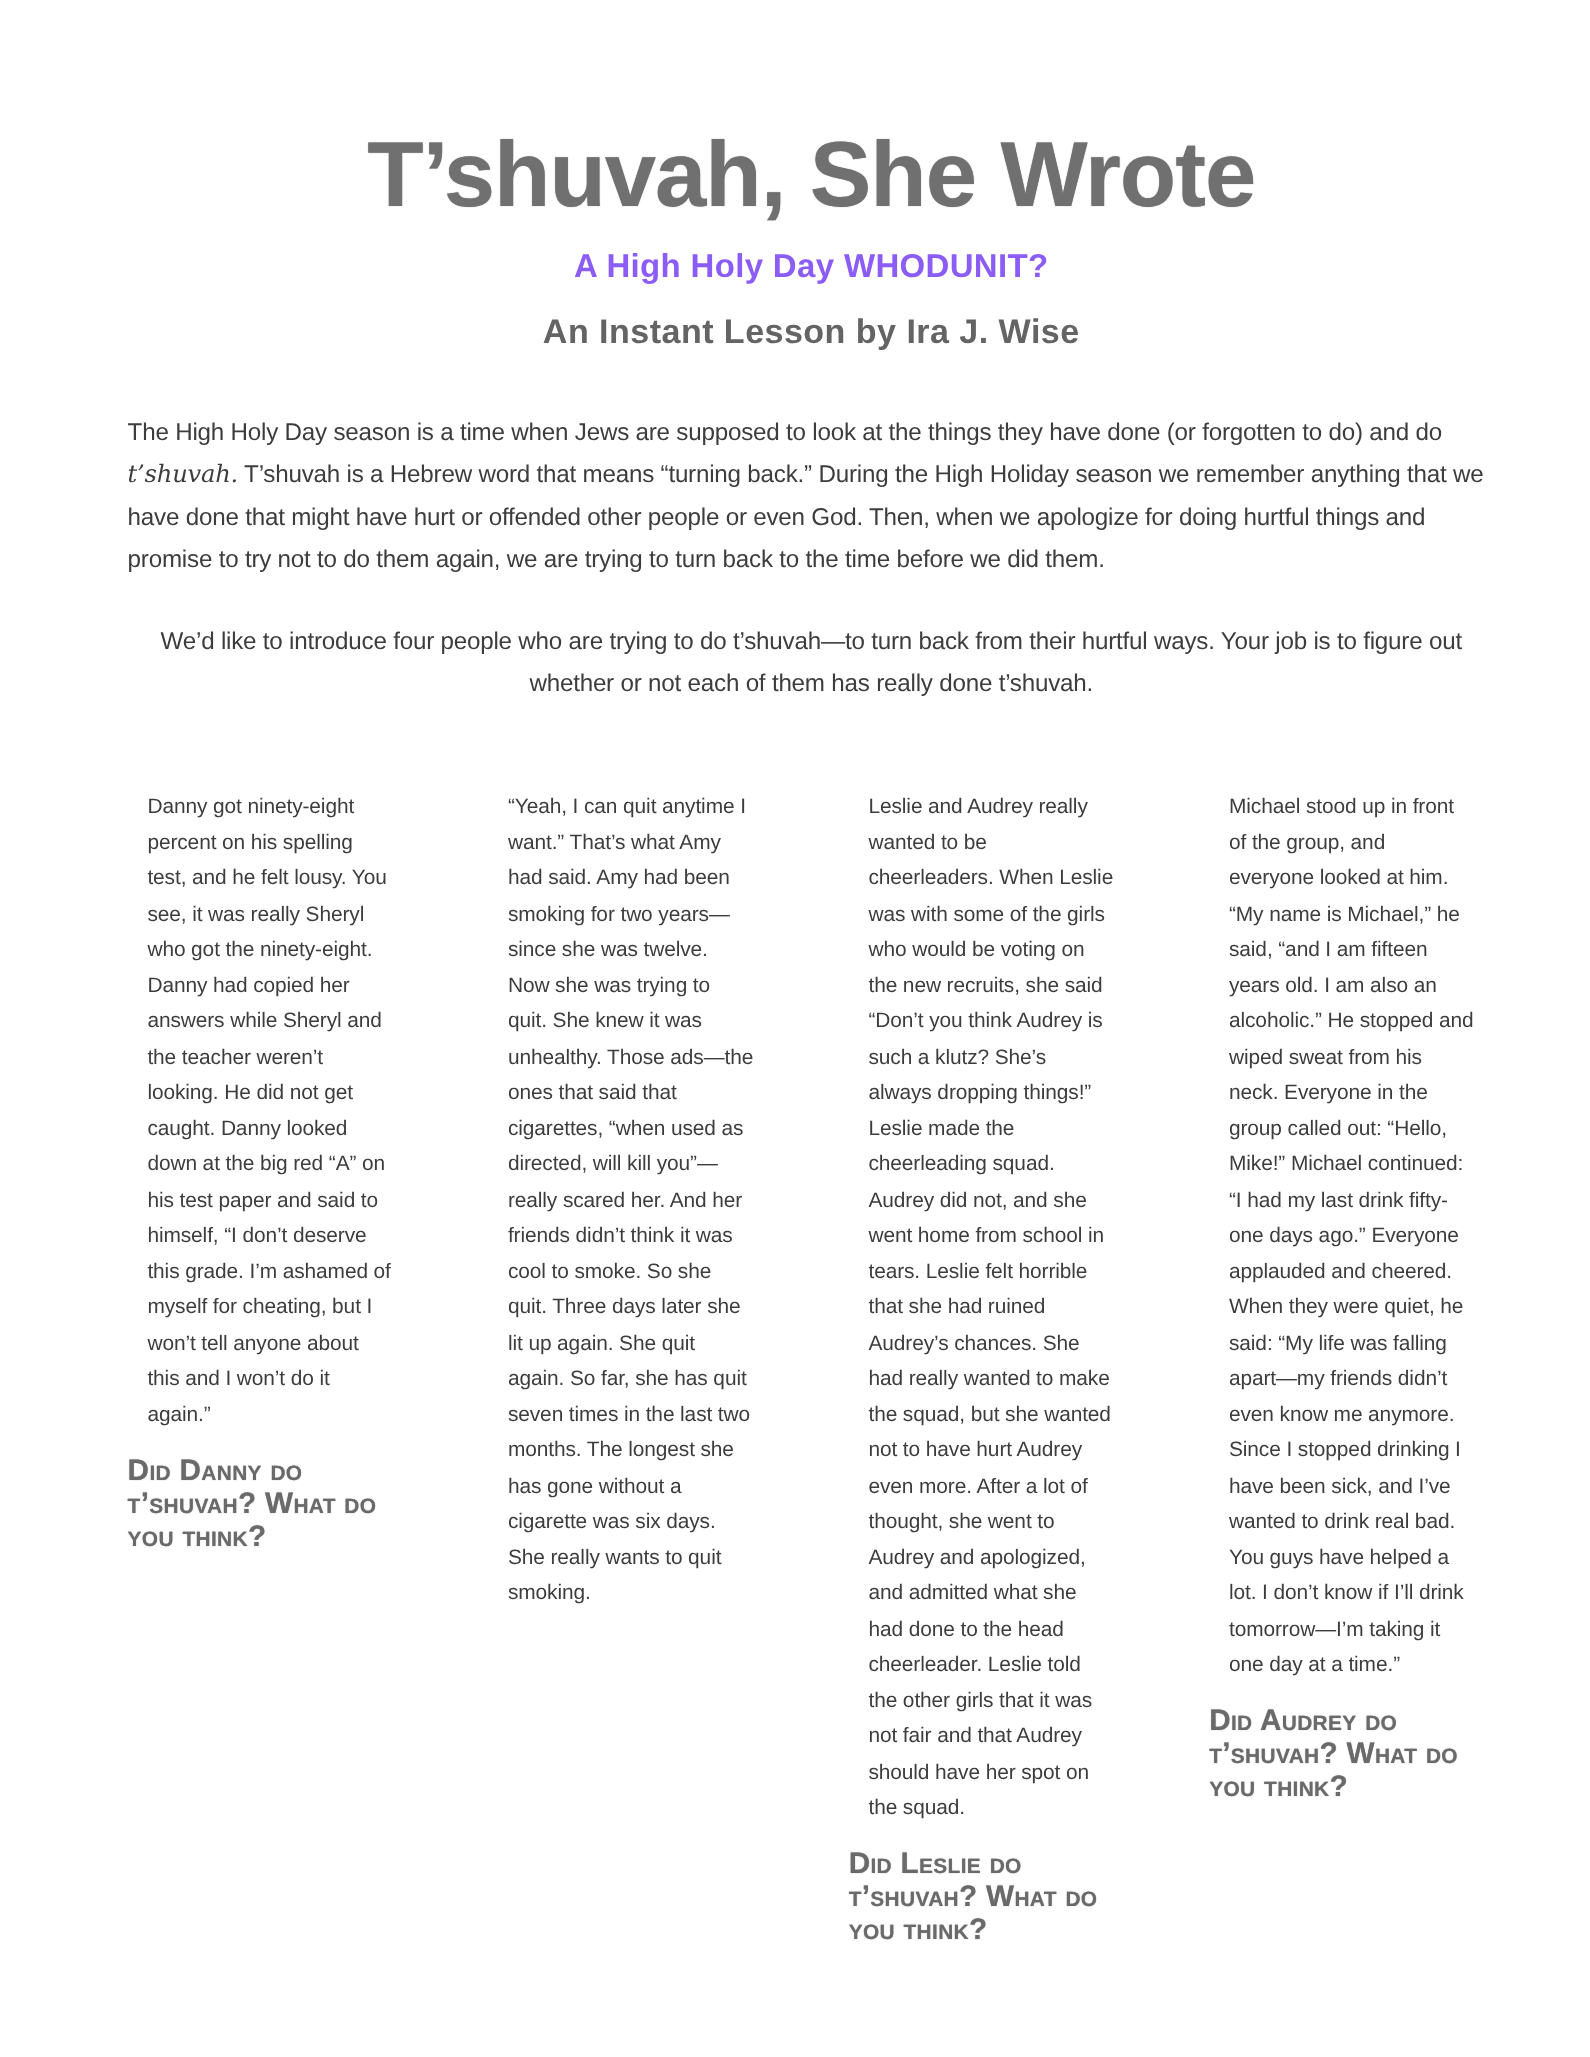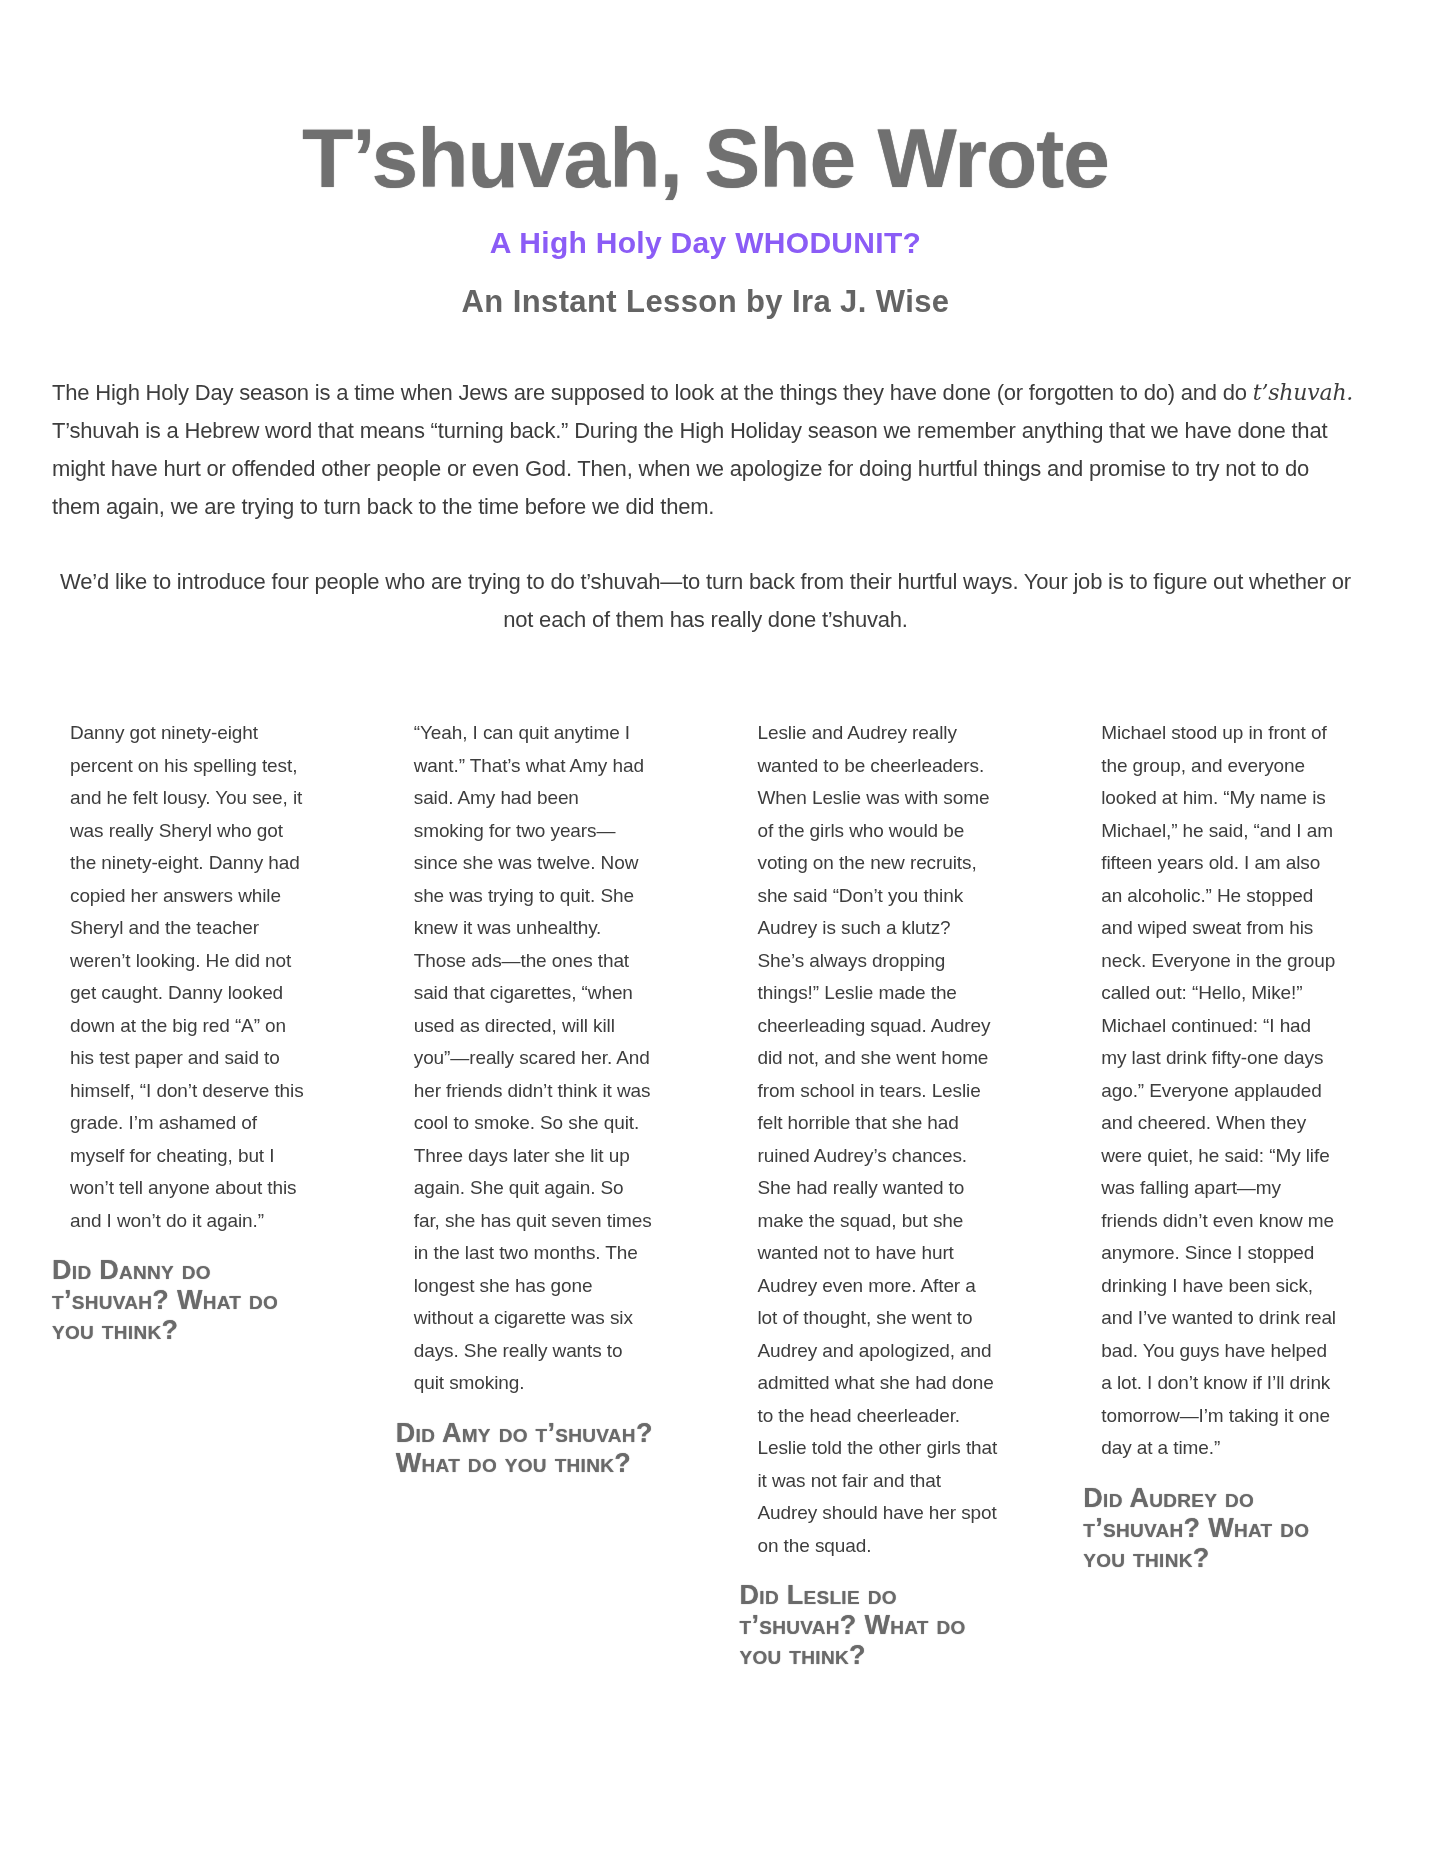--- a/index.html
+++ b/index.html
@@ -11,21 +11,21 @@
     width: 1445px;
     height: 1870px;
     font-family: "Liberation Sans", sans-serif;
     color: #3d3d3d;
     overflow: hidden;
   }
   .page {
     box-sizing: border-box;
     width: 1445px;
     height: 1870px;
-    padding: 116px 86px 40px 52px;
+    padding: 116px 86px 40px 116px;
   }
 
   
   .masthead { text-align: center; }
   .title {
     margin: 0;
     font-size: 84px;
     font-weight: bold;
     letter-spacing: -1px;
     color: #707070;
@@ -103,21 +103,20 @@
 
   <div class="columns">
 
     <div class="story">
       <p>Danny got ninety-eight percent on his spelling test, and he felt lousy. You see, it was really Sheryl who got the ninety-eight. Danny had copied her answers while Sheryl and the teacher weren’t looking. He did not get caught. Danny looked down at the big red “A” on his test paper and said to himself, “I don’t deserve this grade. I’m ashamed of myself for cheating, but I won’t tell anyone about this and I won’t do it again.”</p>
       <div class="question">Did Danny do t’shuvah? What do you think?</div>
     </div>
 
     <div class="story">
       <p>“Yeah, I can quit anytime I want.” That’s what Amy had said. Amy had been smoking for two years—since she was twelve. Now she was trying to quit. She knew it was unhealthy. Those ads—the ones that said that cigarettes, “when used as directed, will kill you”—really scared her. And her friends didn’t think it was cool to smoke. So she quit. Three days later she lit up again. She quit again. So far, she has quit seven times in the last two months. The longest she has gone without a cigarette was six days. She really wants to quit smoking.</p>
-      <div class="question">Did Amy do t’shuvah? What do you think?</div>
     </div>
 
     <div class="story">
       <p>Leslie and Audrey really wanted to be cheerleaders. When Leslie was with some of the girls who would be voting on the new recruits, she said “Don’t you think Audrey is such a klutz? She’s always dropping things!” Leslie made the cheerleading squad. Audrey did not, and she went home from school in tears. Leslie felt horrible that she had ruined Audrey’s chances. She had really wanted to make the squad, but she wanted not to have hurt Audrey even more. After a lot of thought, she went to Audrey and apologized, and admitted what she had done to the head cheerleader. Leslie told the other girls that it was not fair and that Audrey should have her spot on the squad.</p>
       <div class="question">Did Leslie do t’shuvah? What do you think?</div>
     </div>
 
     <div class="story">
       <p>Michael stood up in front of the group, and everyone looked at him. “My name is Michael,” he said, “and I am fifteen years old. I am also an alcoholic.” He stopped and wiped sweat from his neck. Everyone in the group called out: “Hello, Mike!” Michael continued: “I had my last drink fifty-one days ago.” Everyone applauded and cheered. When they were quiet, he said: “My life was falling apart—my friends didn’t even know me anymore. Since I stopped drinking I have been sick, and I’ve wanted to drink real bad. You guys have helped a lot. I don’t know if I’ll drink tomorrow—I’m taking it one day at a time.”</p>
       <div class="question">Did Audrey do t’shuvah? What do you think?</div>

